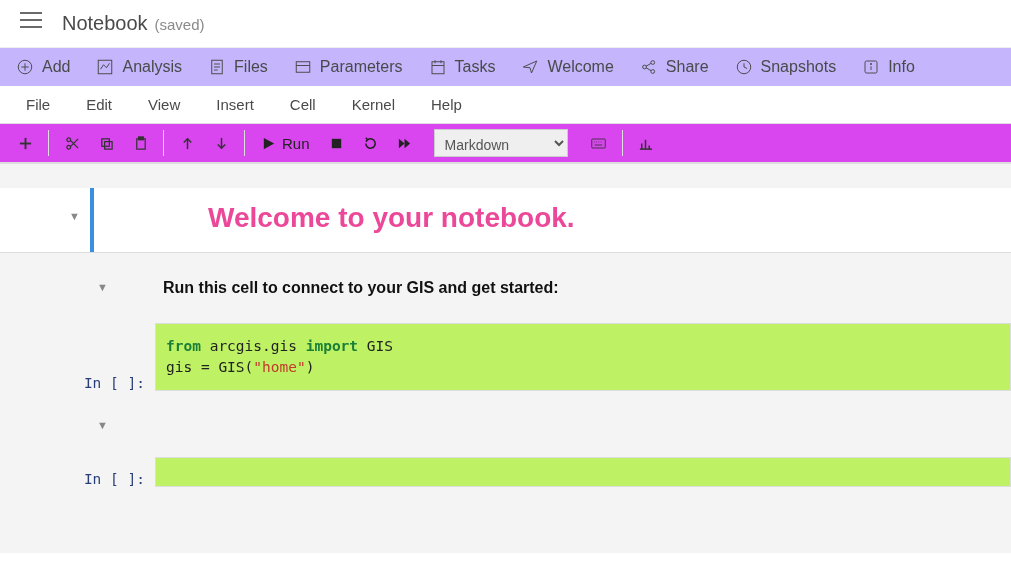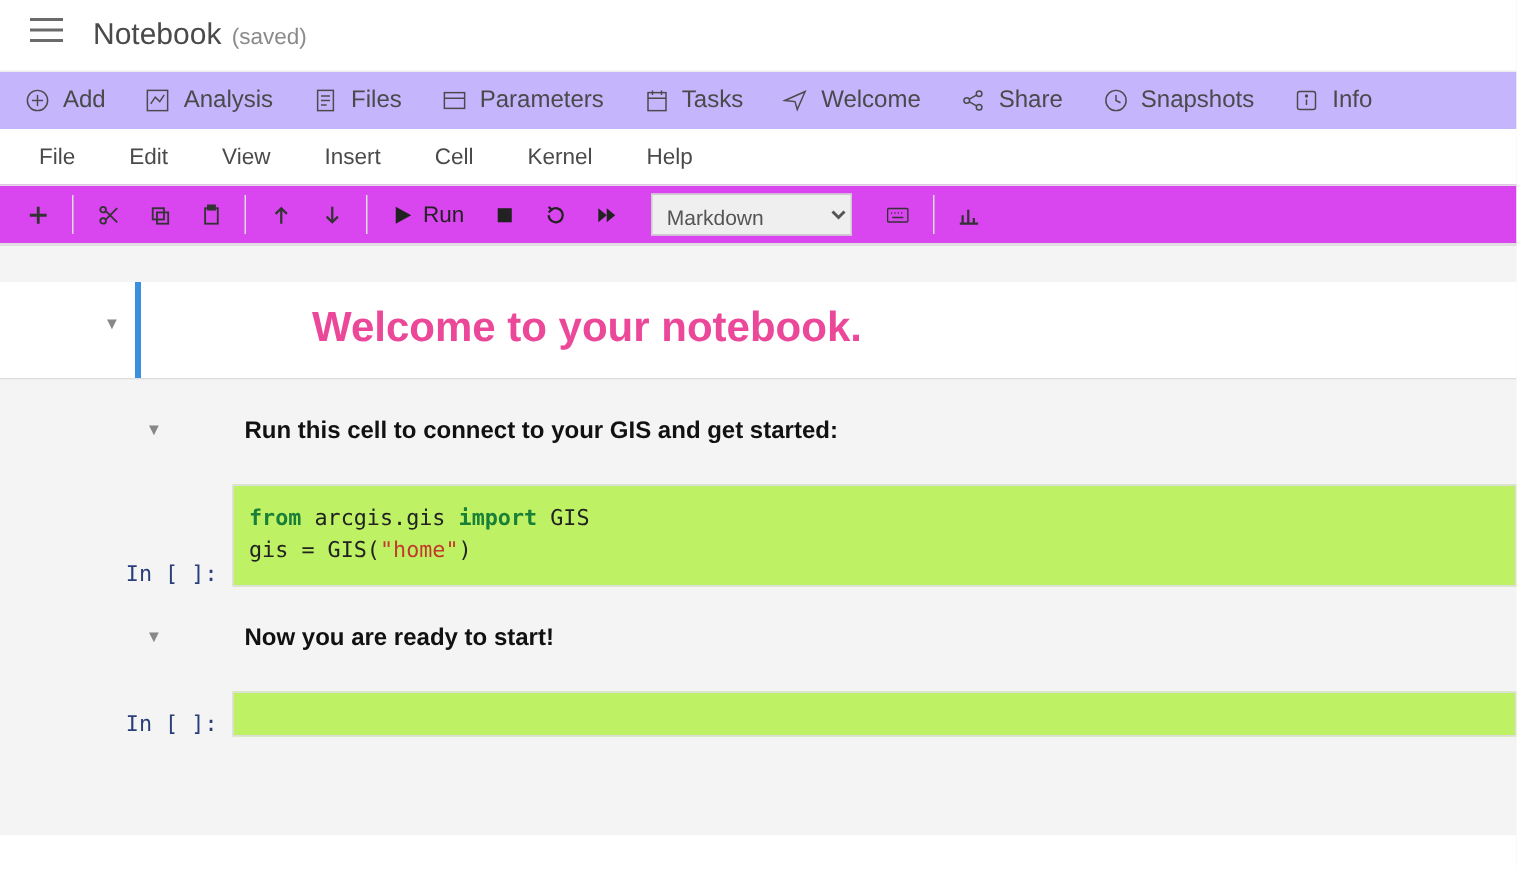--- a/index.html
+++ b/index.html
@@ -273,21 +273,20 @@
         </div>
       </div>
     </div>
   </div>
 
   <div class="cell-wrap">
     <div class="row-md">
       <div class="gutter">
           <span class="chev">▼</span>
         </div>
-      <div class="md-h3">Now you are ready to start!</div>
     </div>
   </div>
 
   <div class="cell-wrap">
     <div class="row-code">
       <div class="gutter-prompt">In [ ]:</div>
       <div class="code-area empty"></div>
     </div>
   </div>
 

